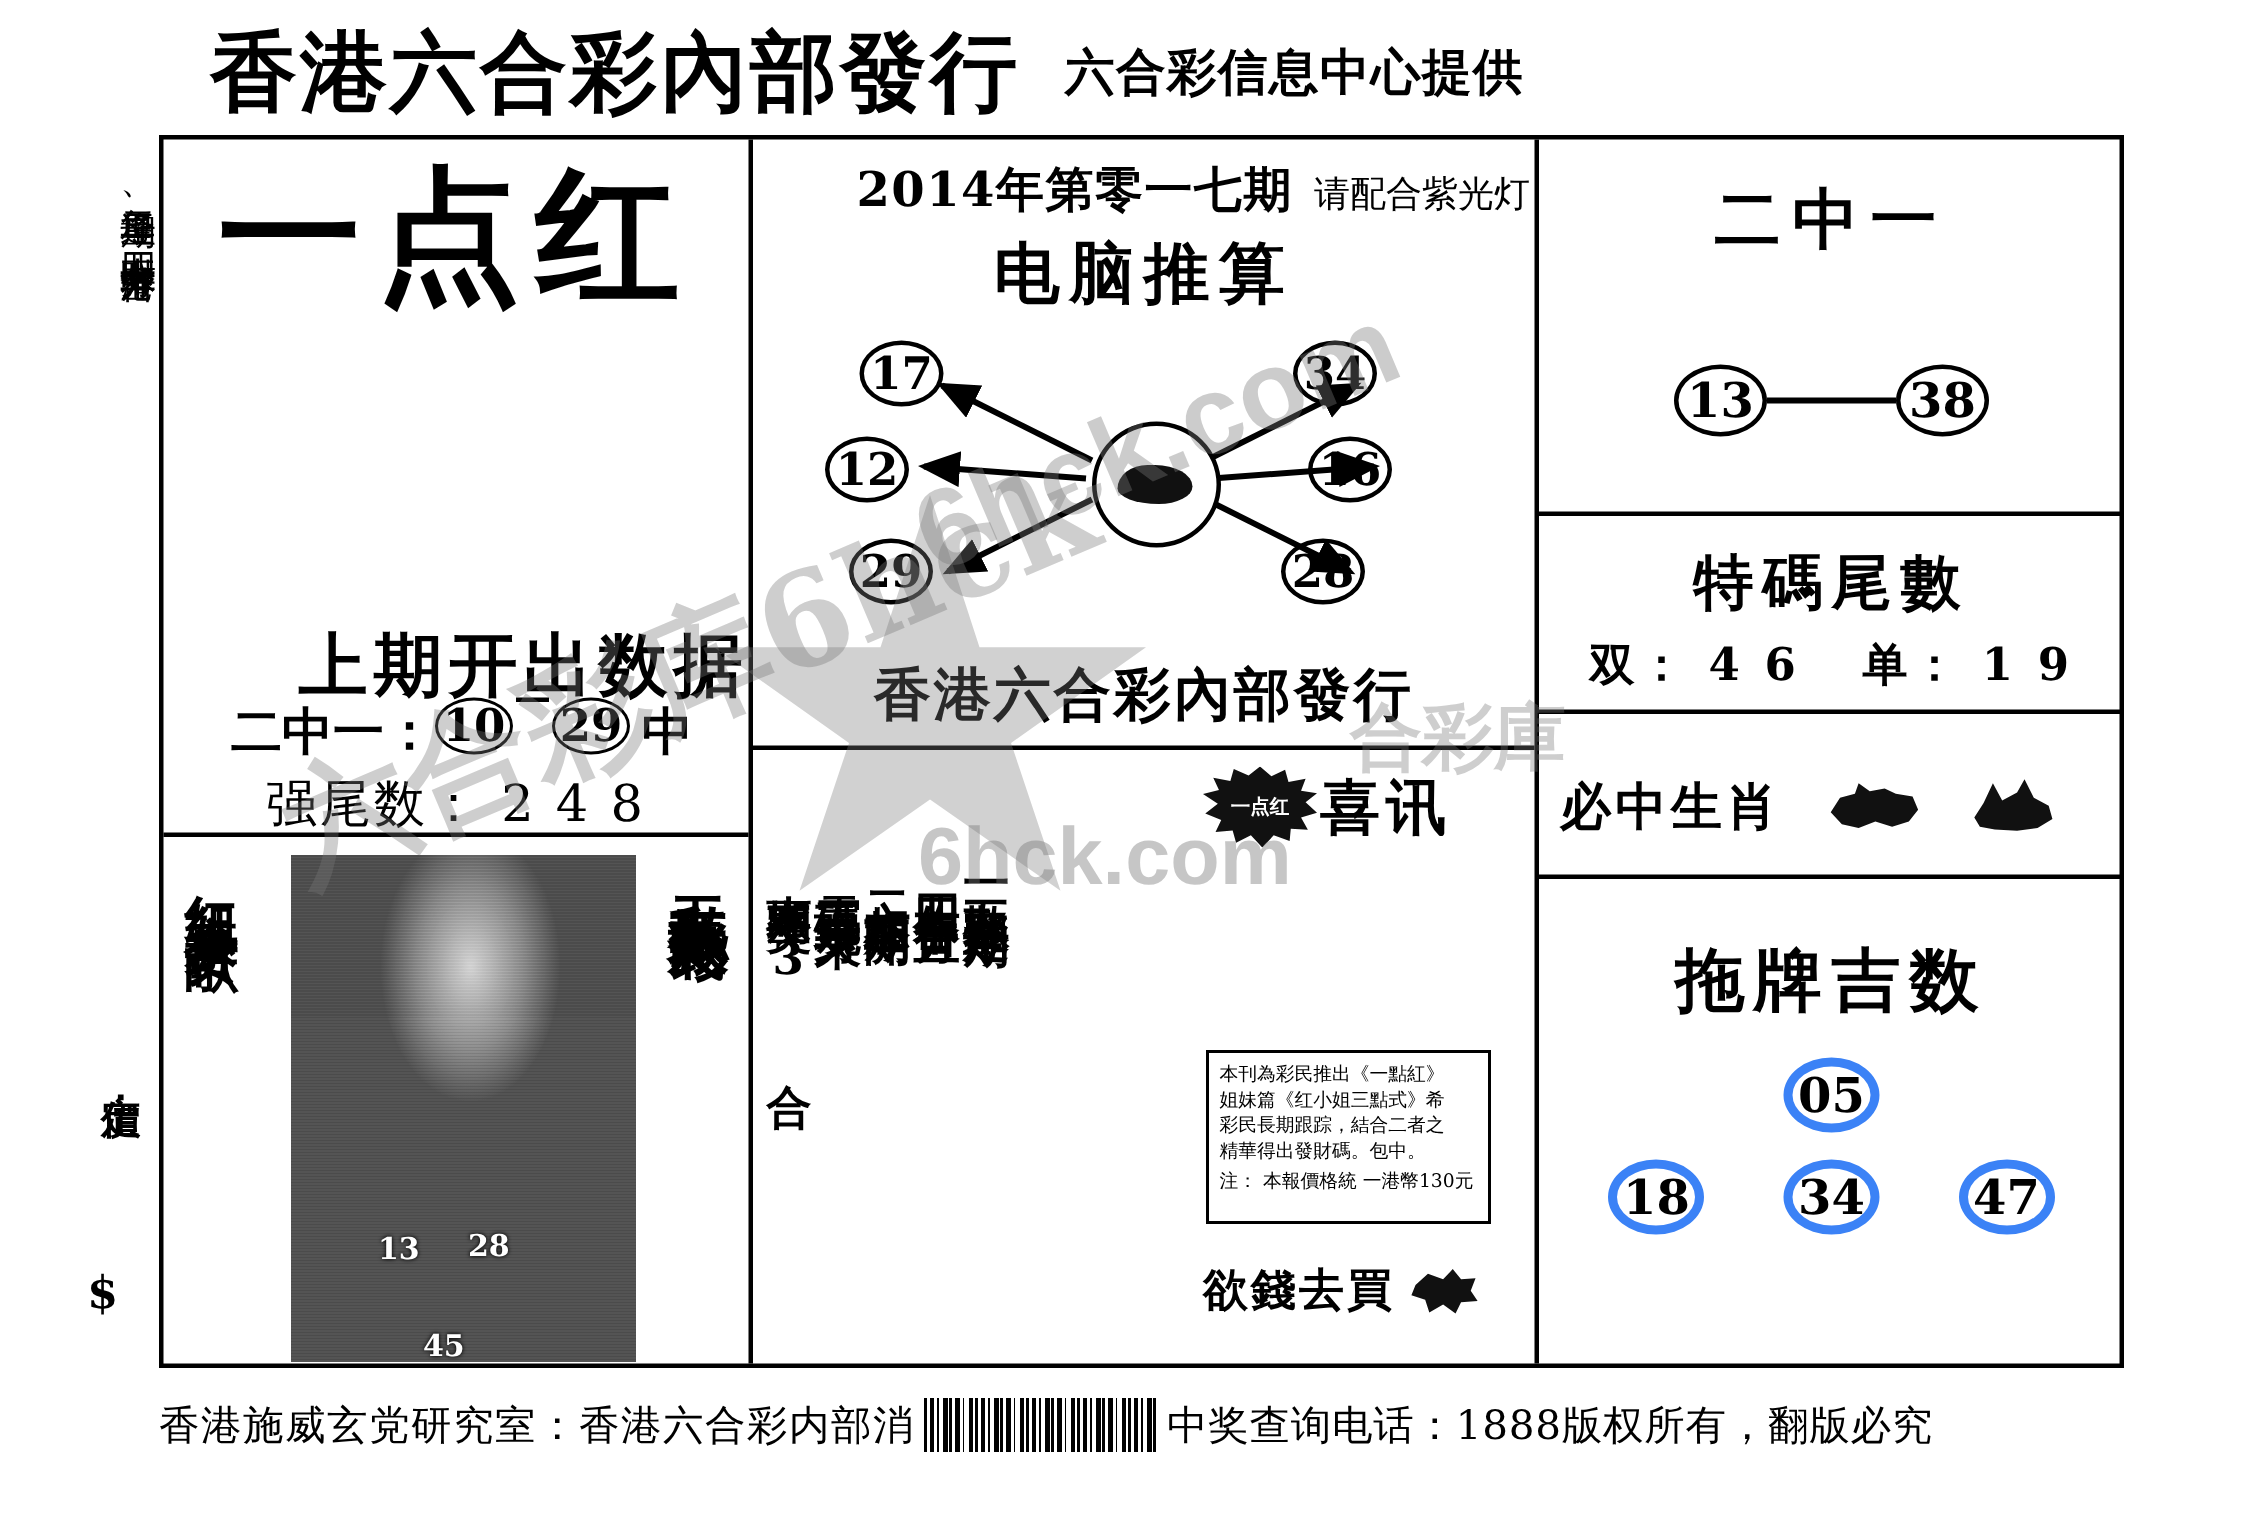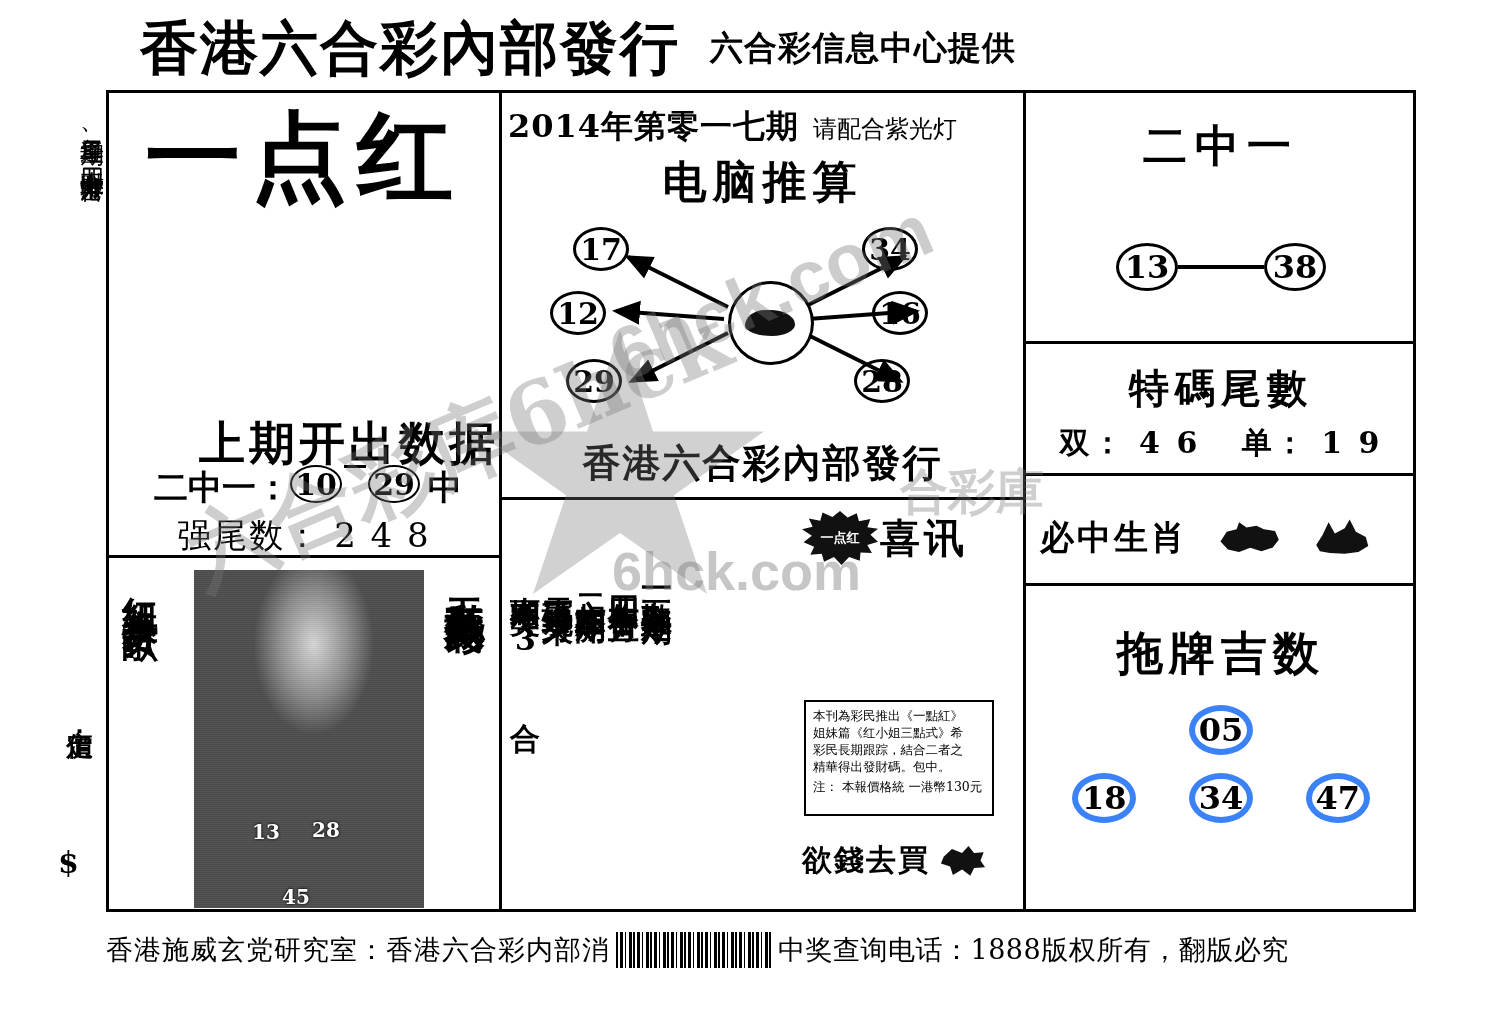--- a/index.html
+++ b/index.html
@@ -221,21 +221,21 @@
     position: absolute;
     left: 393px; top: 0;
     width: 521px; height: 816px;
   }
   .issue-line {
     position: absolute;
     left: 6px; top: 12px;
     width: 512px;
     display: flex;
     align-items: baseline;
-    justify-content: flex-start;
+    justify-content: flex-end;
     font-family: "DejaVu Serif", serif;
   }
   .issue-main {
     font-size: 32px;
     font-weight: bold;
     letter-spacing: 1px;
   }
   .issue-note {
     font-size: 24px;
     margin-left: 14px;

